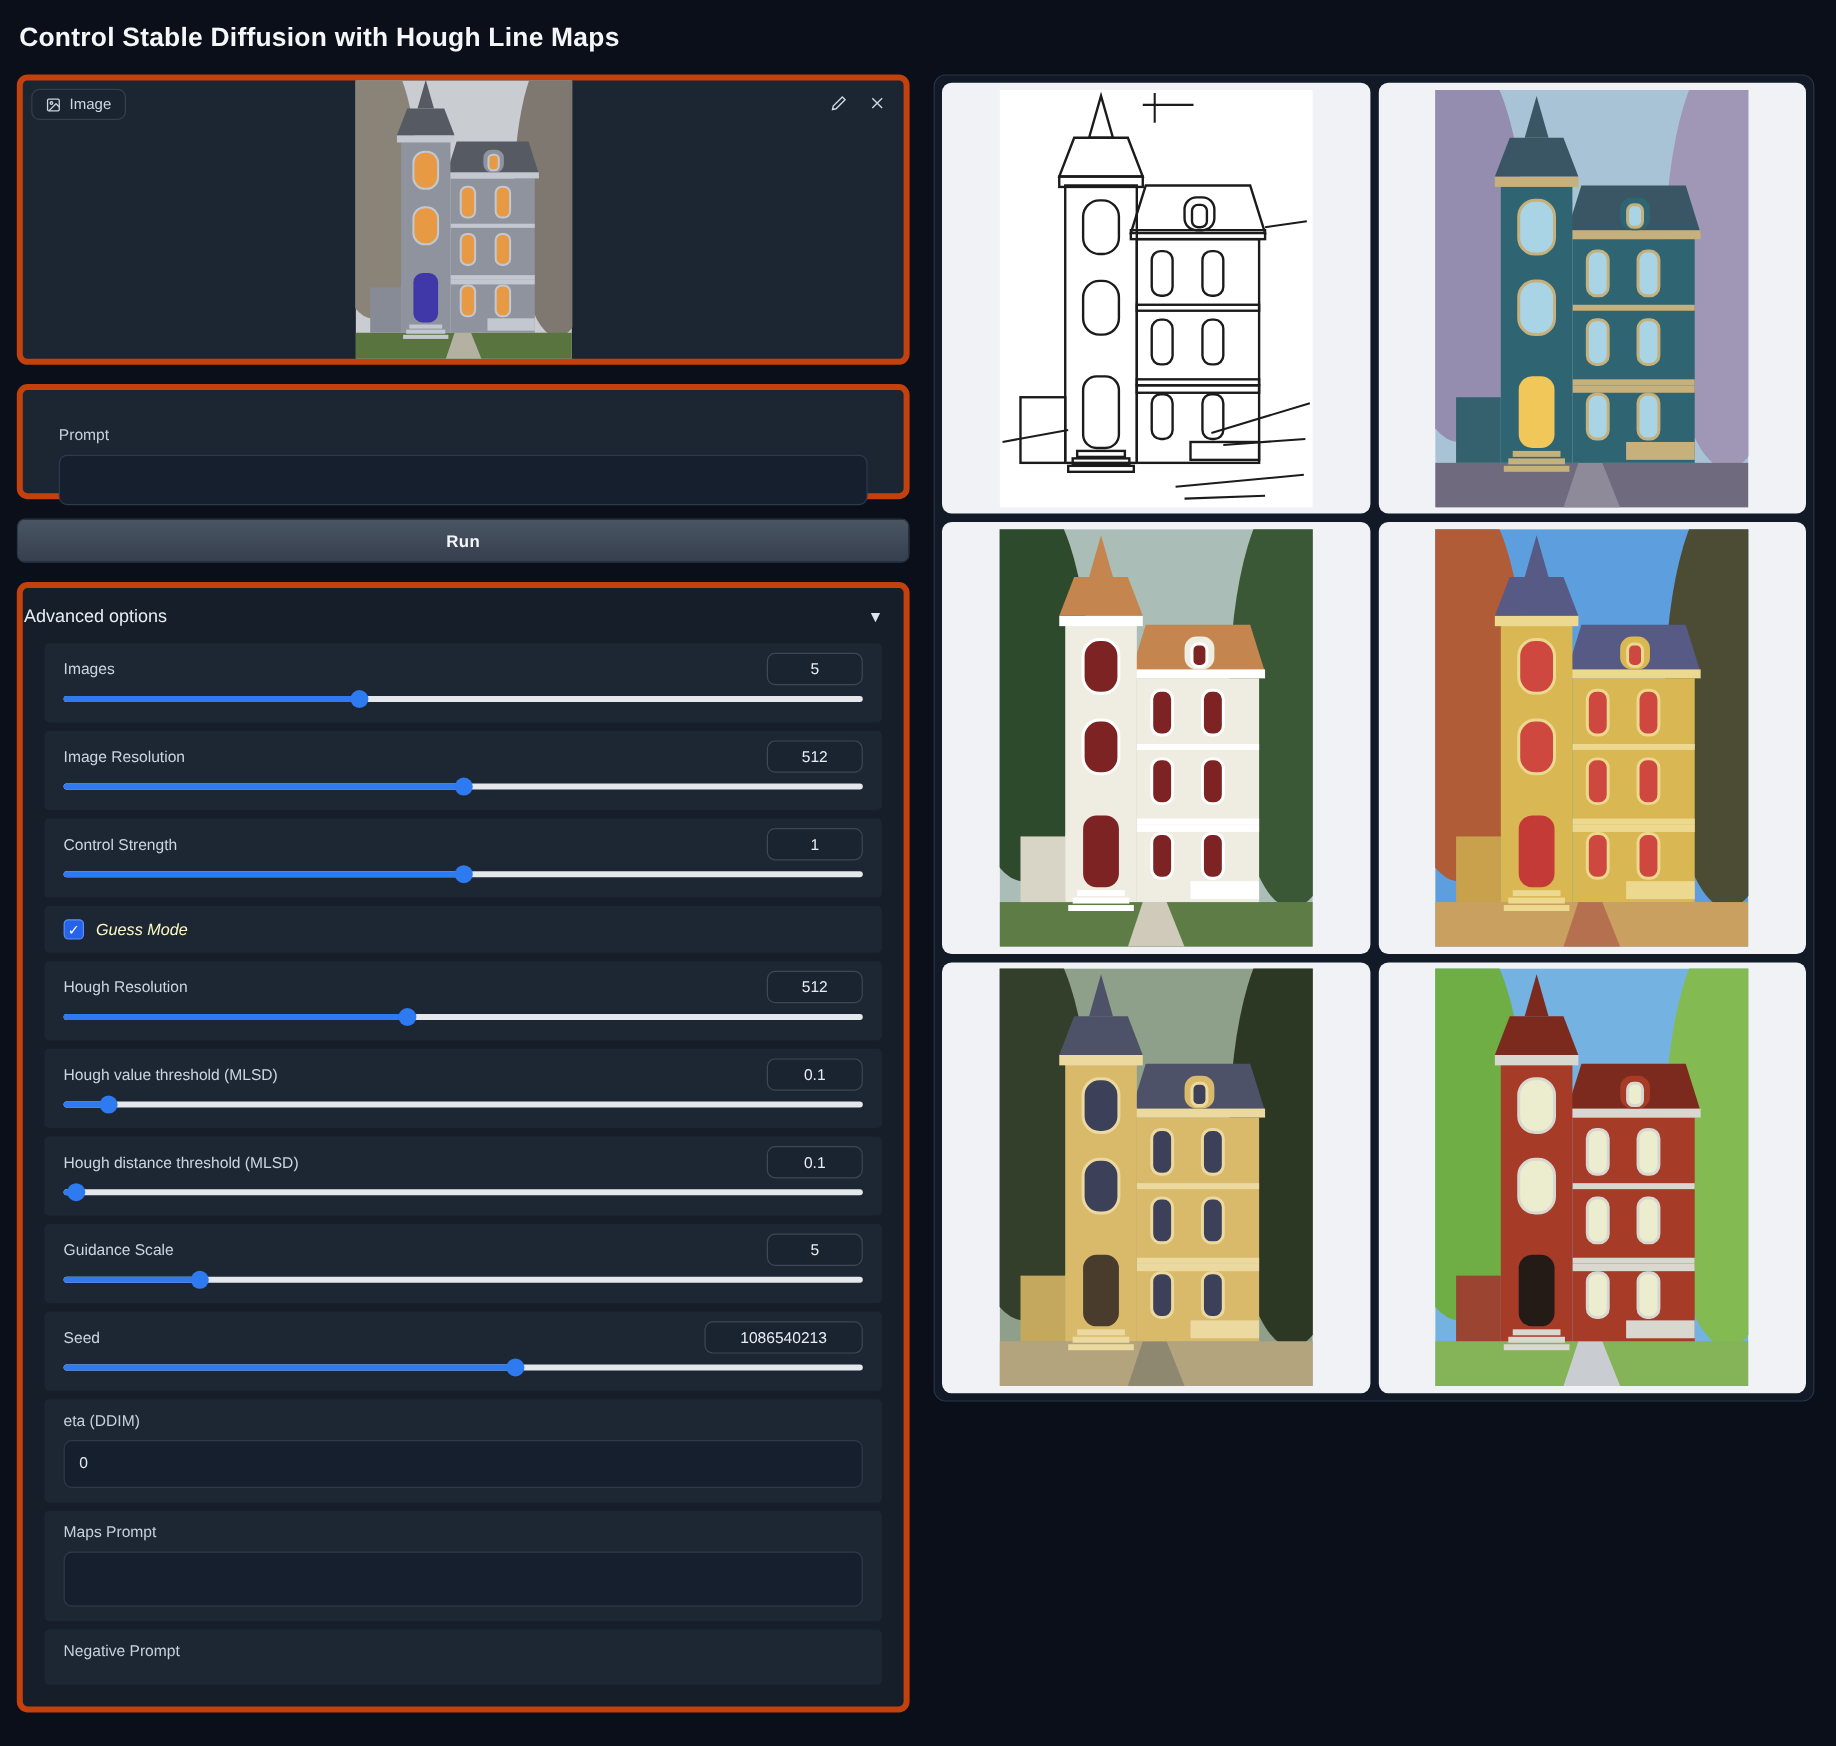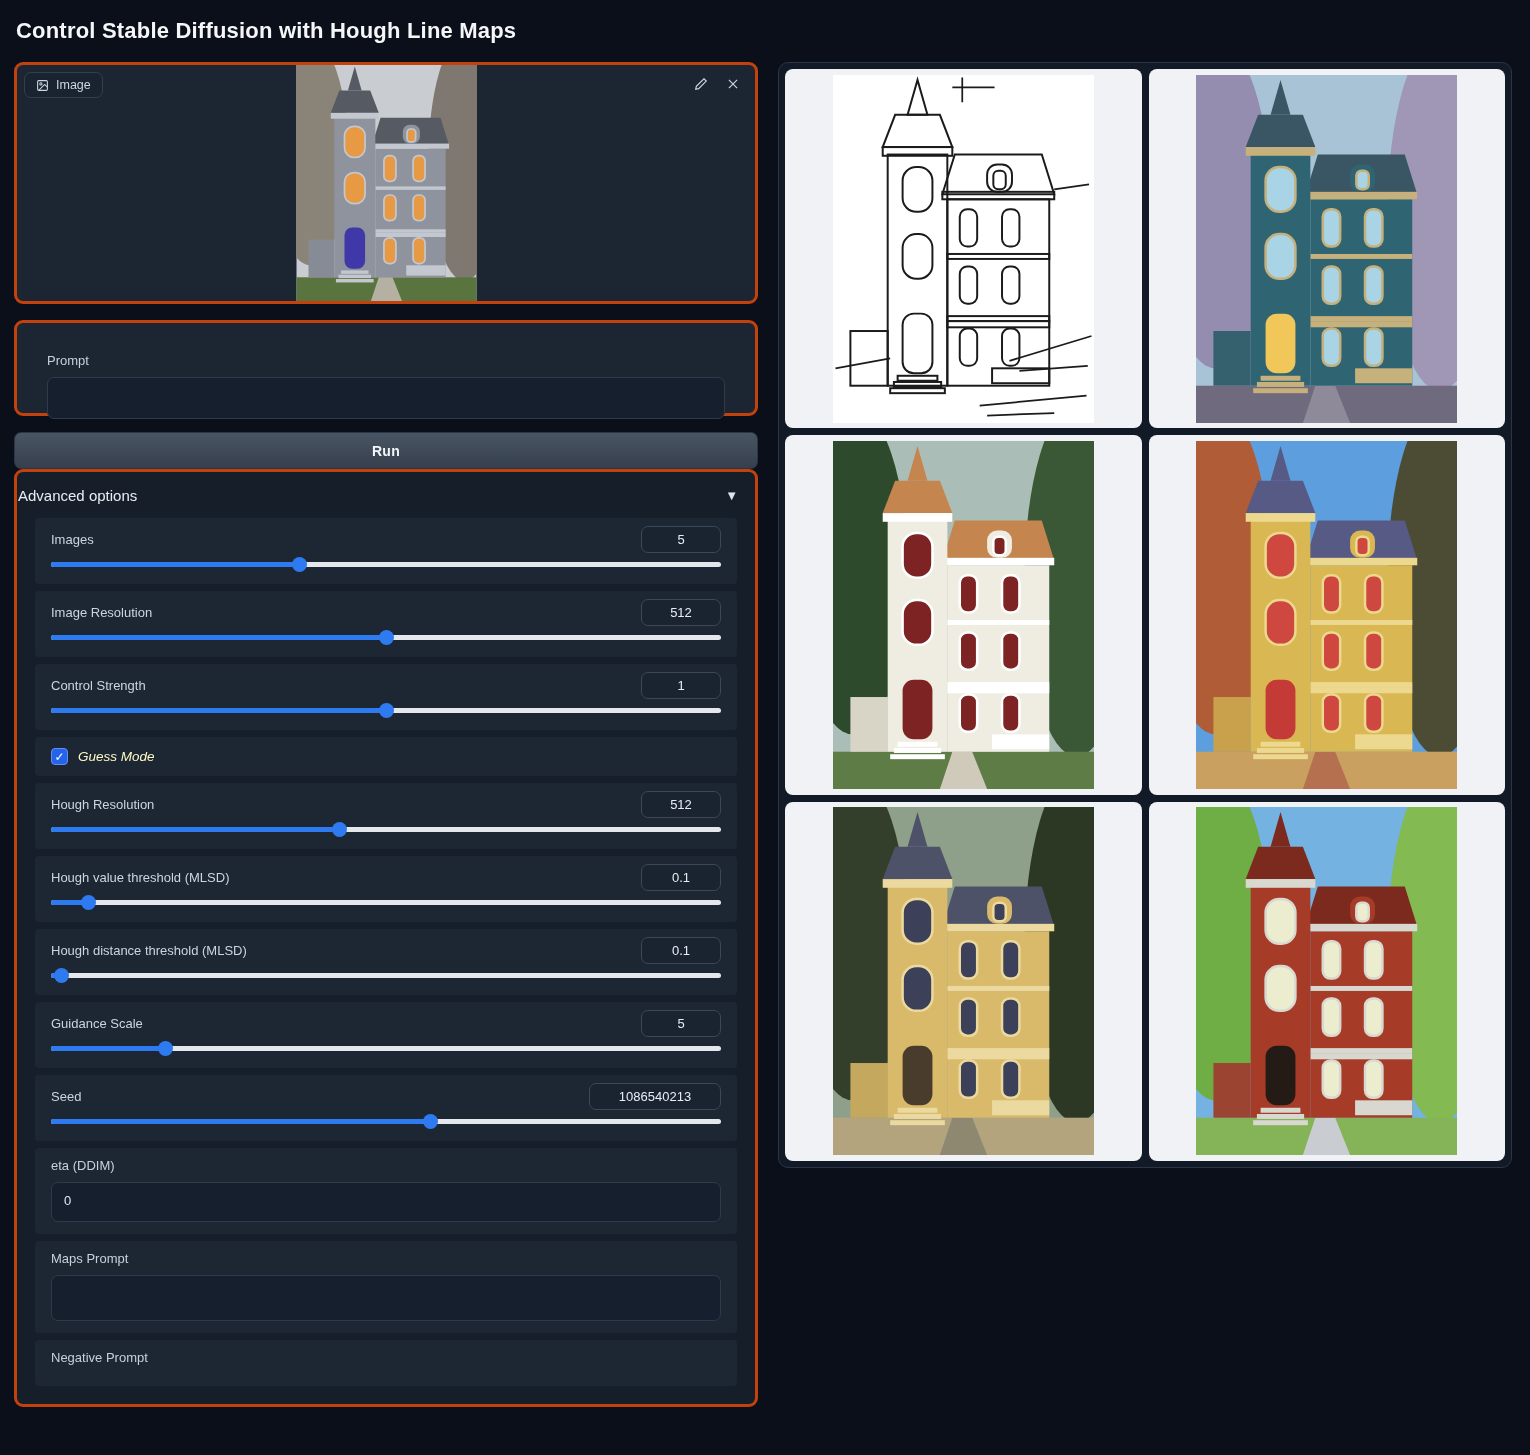--- a/index.html
+++ b/index.html
@@ -13,21 +13,21 @@
   .app { position:relative; width:1530px; height:1455px; }
 
   
   .left-col { position:absolute; left:14px; top:0; width:744px; }
   h1.page-title {
     margin:18px 0 18px 2px;
     font-size:22px; font-weight:bold; color:#f4f6f8; letter-spacing:.2px;
   }
   .panel {
     background:#1c2532;
-    border:3px solid #c2410c;
+    border:5px solid #c2410c;
     border-radius:9px;
     position:relative;
   }
   .image-panel { height:242px; margin-bottom:16px; display:flex; align-items:center; justify-content:center; overflow:hidden; }
   .image-badge {
     position:absolute; top:7px; left:7px; z-index:3;
     display:flex; align-items:center; gap:7px;
     background:#1a2330; border:1px solid #333e4f; border-radius:7px;
     padding:5px 11px; font-size:12.5px; color:#cdd5e0;
   }
@@ -42,21 +42,21 @@
   .prompt-panel { height:96px; margin-bottom:16px; padding:30px; }
   .field-label { font-size:13px; color:#c7d0dc; margin-bottom:9px; display:block; }
   .textbox, textarea.textbox {
     width:100%; background:#161f2d; border:1px solid #2e3a4c; border-radius:7px;
     color:#e5e9f0; font-size:13px; font-family:"Liberation Sans",sans-serif;
     padding:10px 12px; resize:none; display:block;
   }
   textarea.prompt-input { height:42px; }
 
   .run-button {
-    width:100%; height:37px; 
+    width:100%; height:37px; margin-bottom:16px;
     background:linear-gradient(#4a5563,#353f4d);
     border:1px solid #2b3545; border-radius:7px;
     color:#f3f5f8; font-weight:bold; font-size:14px; font-family:"Liberation Sans",sans-serif;
     cursor:pointer; letter-spacing:.3px;
   }
 
   .advanced-panel { background:#161e2a; padding-bottom:18px; }
   .advanced-header {
     display:flex; align-items:center; justify-content:space-between;
     padding:15px 17px 14px 1px; cursor:pointer;

